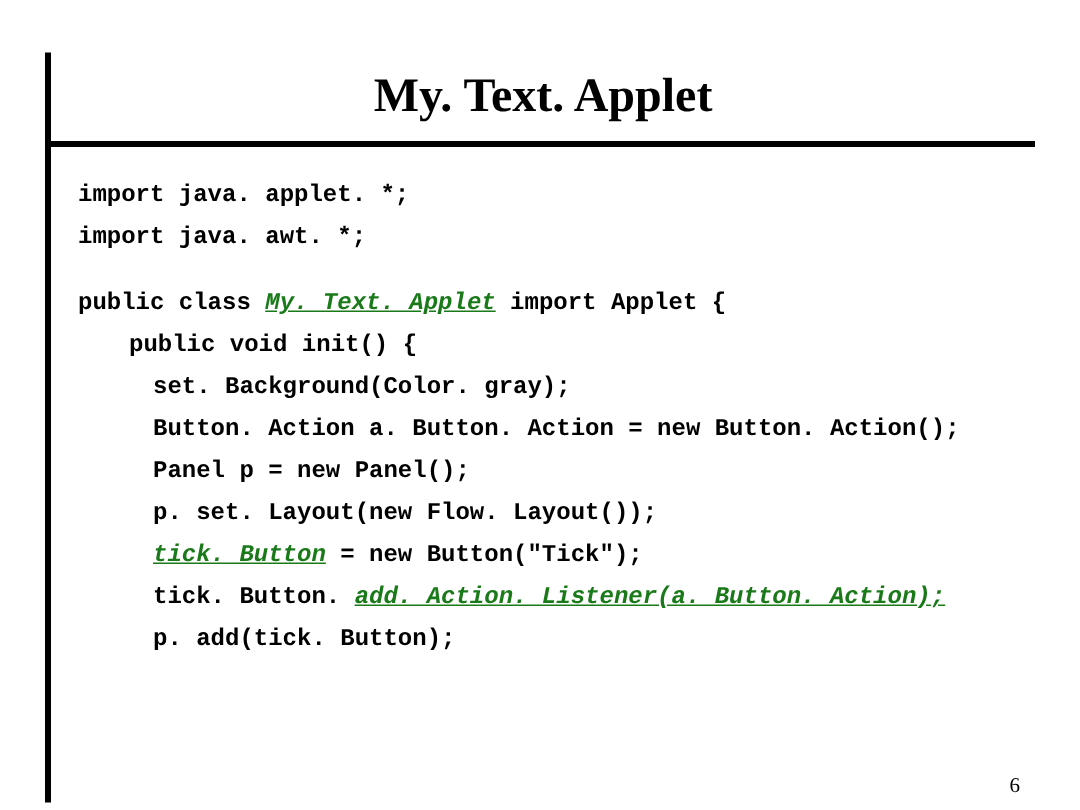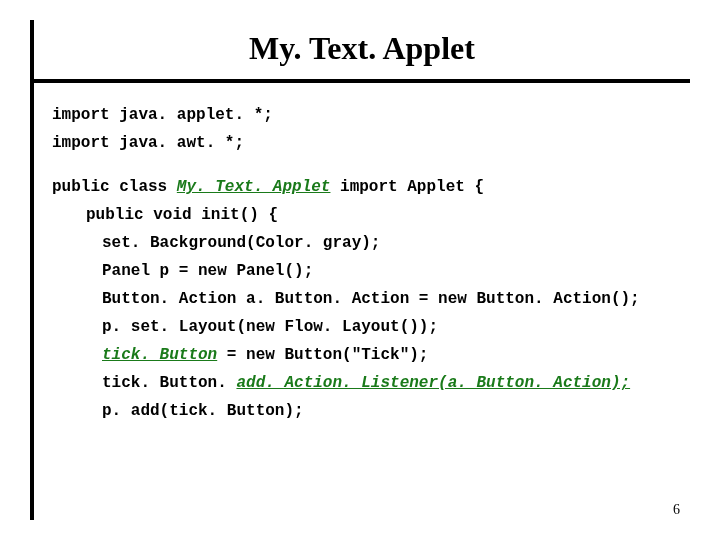--- a/index.html
+++ b/index.html
@@ -6,21 +6,21 @@
   body {
     width: 720px;
     height: 540px;
     background: #ffffff;
     font-family: "Times New Roman", Times, serif;
     position: relative;
   }
   .slide {
     position: absolute;
     left: 30px;
-    top: 20px;
+    top: 35px;
     width: 660px;
     height: 500px;
   }
   .vline {
     position: absolute;
     left: 0;
     top: 0;
     width: 4px;
     height: 500px;
     background: #000;
@@ -71,22 +71,22 @@
   <div class="title">My. Text. Applet</div>
   <div class="hline"></div>
 
   <div class="content">
     <div>import java. applet. *;</div>
     <div>import java. awt. *;</div>
     <div class="gap"></div>
     <div><span>public class </span><span class="hl">My. Text. Applet</span><span> import Applet {</span></div>
     <div class="indent1">public  void init()  {</div>
     <div class="indent2">set. Background(Color. gray);</div>
+    <div class="indent2">Button. Action a. Button. Action = new Button. Action();</div>
     <div class="indent2">Panel p = new Panel();</div>
-    <div class="indent2">Button. Action a. Button. Action = new Button. Action();</div>
     <div class="indent2">p. set. Layout(new Flow. Layout());</div>
     <div class="indent2"><span class="hl">tick. Button</span><span> = new Button("Tick");</span></div>
     <div class="indent2"><span>tick. Button. </span><span class="hl">add. Action. Listener(a. Button. Action);</span></div>
     <div class="indent2">p. add(tick. Button);</div>
   </div>
 
   <div class="pagenum">6</div>
 </div>
 
 </body></html>

